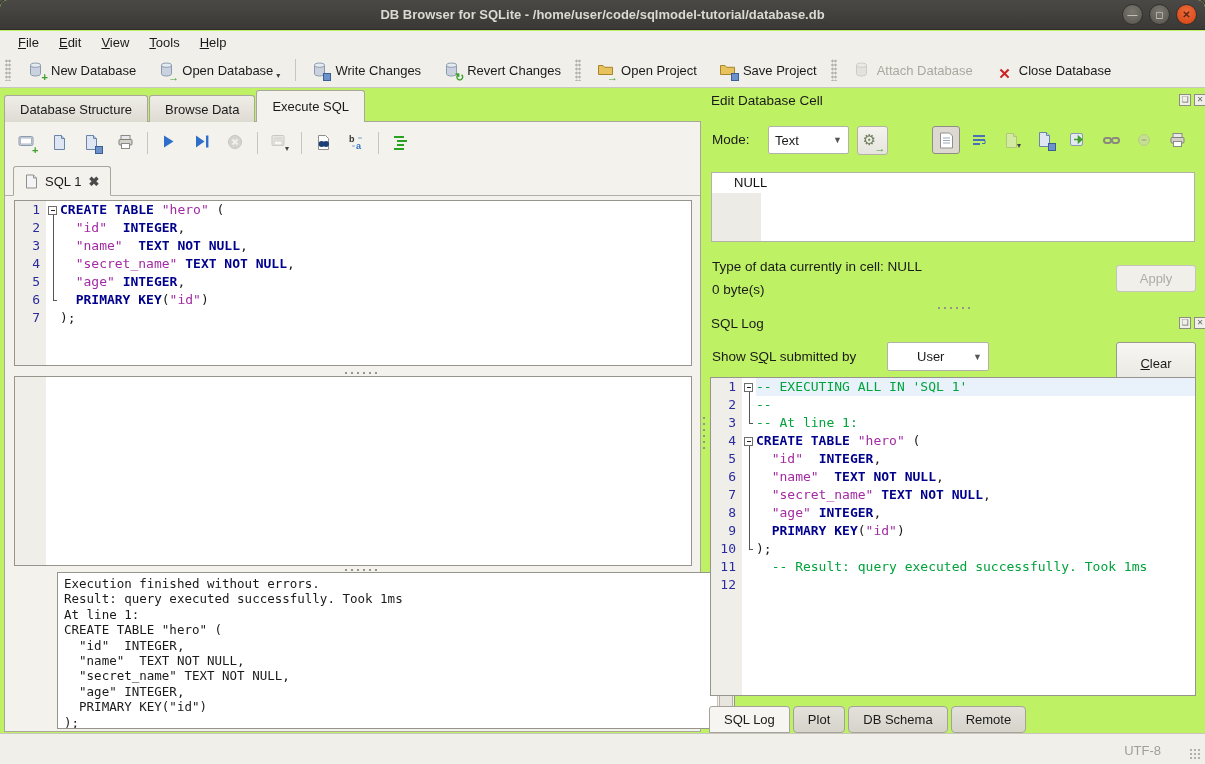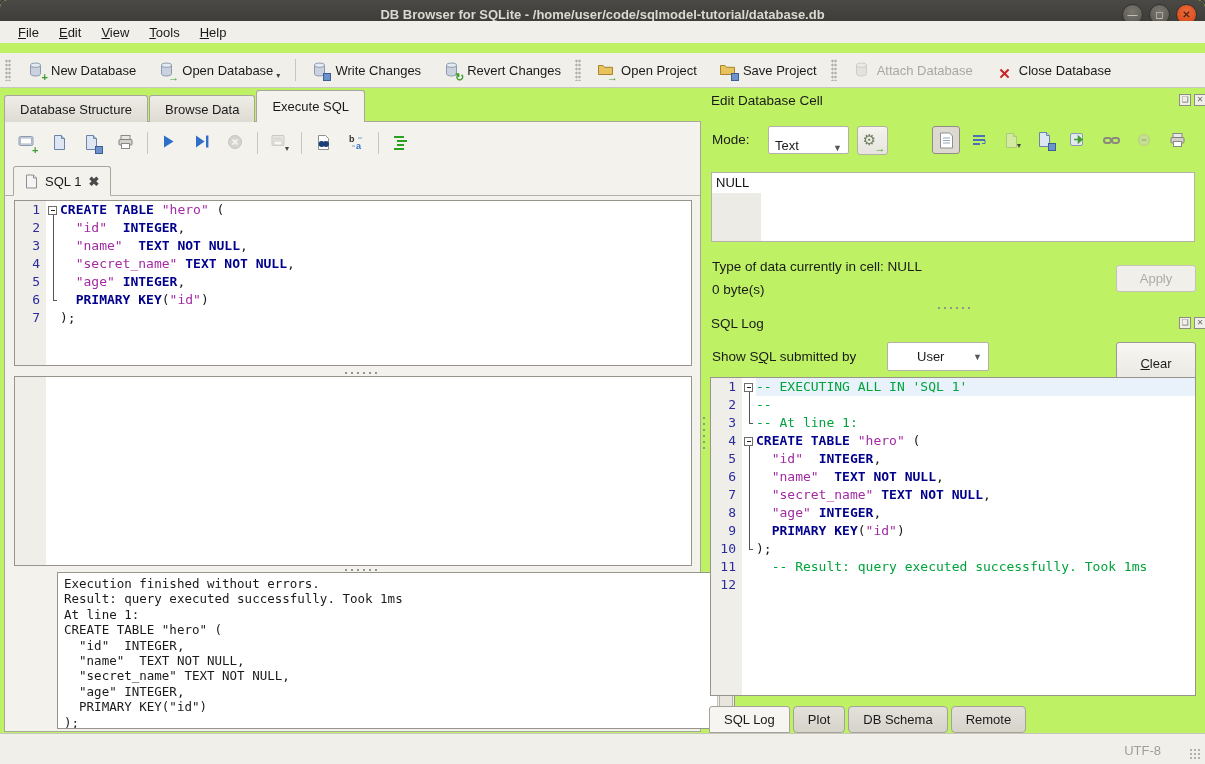--- a/index.html
+++ b/index.html
@@ -15,21 +15,21 @@
     background:linear-gradient(#4b4945,#3b3935);border-bottom:1px solid #2c2b27;
     border-radius:7px 7px 0 0;display:flex;align-items:center;justify-content:center;}
   #titlebar .wtitle{color:#dcd9d2;font-weight:bold;font-size:13px;}
   .winctrls{position:absolute;right:8px;top:4px;display:flex;gap:6px;}
   .wbtn{width:21px;height:21px;border-radius:50%;display:flex;align-items:center;justify-content:center;
     background:radial-gradient(circle at 50% 35%,#7a786f,#55534d);border:1px solid #32312d;
     color:#d8d5ce;font-size:10px;line-height:1;}
   .wbtn.close{background:radial-gradient(circle at 50% 35%,#ec6b3c,#d4430f);color:#5c2410;font-weight:bold;}
   .wbtn .glyph{transform:translateY(-0.5px);}
   
-  #menubar{position:absolute;left:0;top:21px;width:100%;height:22px;display:flex;align-items:center;padding-left:9px;gap:2px;background:#F0EFEA;}
+  #menubar{position:absolute;left:0;top:31px;width:100%;height:22px;display:flex;align-items:center;padding-left:9px;gap:2px;background:#F0EFEA;}
   .mi{display:inline-block;padding:2px 9px;}
   .mi::first-letter{text-decoration:underline;}
   
   #toolbar{position:absolute;left:0;top:53px;width:100%;height:35px;display:flex;align-items:center;
     background:#F0EFEA;border-bottom:1px solid #c9c6be;padding-left:2px;}
   .thandle{width:6px;height:22px;margin:0 5px 0 3px;
     background-image:radial-gradient(#b3b0a8 1px,transparent 1.2px);background-size:3px 4px;}
   .tsep{width:1px;height:22px;background:#c9c6be;margin:0 4px;}
   .tbtn{display:flex;align-items:center;gap:6px;padding:0 11px;height:27px;white-space:nowrap;}
   .tbtn.disabled{color:#aba89f;}
@@ -98,21 +98,21 @@
   .pbtn{position:absolute;display:flex;align-items:center;justify-content:center;height:27px;
     background:linear-gradient(#f7f6f2,#e9e7e1);border:1px solid #9c9991;border-radius:3px;}
   .pbtn.disabled{background:#f0efea;border-color:#c6c3bb;color:#afaca4;}
   .pbtn .lbl::first-letter{text-decoration:underline;}
   .cellbtn{width:28px;height:28px;display:flex;align-items:center;justify-content:center;position:relative;}
   .cellbtn.pressed{background:#ddd9d1;border:1px solid #908d85;border-radius:3px;}
   .cellbtn.disabled svg{opacity:.5;}
   .gearbtn{position:absolute;width:31px;height:29px;border:1px solid #b4b1a9;border-radius:3px;
     background:linear-gradient(#f4f3ee,#e6e4dd);display:flex;align-items:center;justify-content:center;}
   #celleditor{position:absolute;left:711px;top:172px;width:484px;height:70px;background:#fff;border:1px solid #b4b1a9;}
-  #celleditor .val{position:absolute;left:4px;top:2px;font-size:13px;color:#111;}
+  #celleditor .val{position:absolute;left:22px;top:2px;font-size:13px;color:#111;}
   #celleditor .gutter{position:absolute;left:0;top:20px;bottom:0;width:49px;background:#ECEBE5;}
   
   .dtab{height:27px;padding:0 14px;margin-right:3px;display:inline-flex;align-items:center;
     border:1px solid #a5a29a;border-radius:4px;background:linear-gradient(#e3e1da,#d6d3cb);}
   .dtab.active{background:#f6f5f1;border-radius:3px 3px 0 0;}
   #docktabs{position:absolute;left:709px;top:706px;display:flex;align-items:flex-end;}
   
   #statusbar{position:absolute;left:0;top:733px;width:100%;height:31px;background:#F0EFEA;border-top:1px solid #c9c6be;}
   #encoding{position:absolute;right:44px;top:9px;color:#a19e96;}
   #grip{position:absolute;right:3px;bottom:3px;width:13px;height:13px;
@@ -447,21 +447,21 @@
       <b></b>
     </div>
 
   <div class="dockhead" style="left:711px;top:93px;">Edit Database Cell</div>
   <div class="dockicons" style="left:1179px;top:94px;">
     <span class="dkbtn">❏</span>
     <span class="dkbtn">✕</span>
   </div>
 
   <div class="dockhead" style="left:712px;top:132px;">Mode:</div>
-  <div class="combo" style="left:768px;top:126px;width:81px;align-items:flex-end;">
+  <div class="combo" style="left:768px;top:126px;width:81px;">
     <span>Text</span>
     <span class="arr">▼</span>
   </div>
   <span class="gearbtn" style="left:857px;top:126px;">
     <span class="icwrap" style="width:20px;height:18px;">
       <span class="gear">⚙</span><span class="badge">→</span></span>
   </span>
 
   <div style="position:absolute;left:932px;top:126px;display:flex;gap:5px;">
     <span class="cellbtn pressed">

